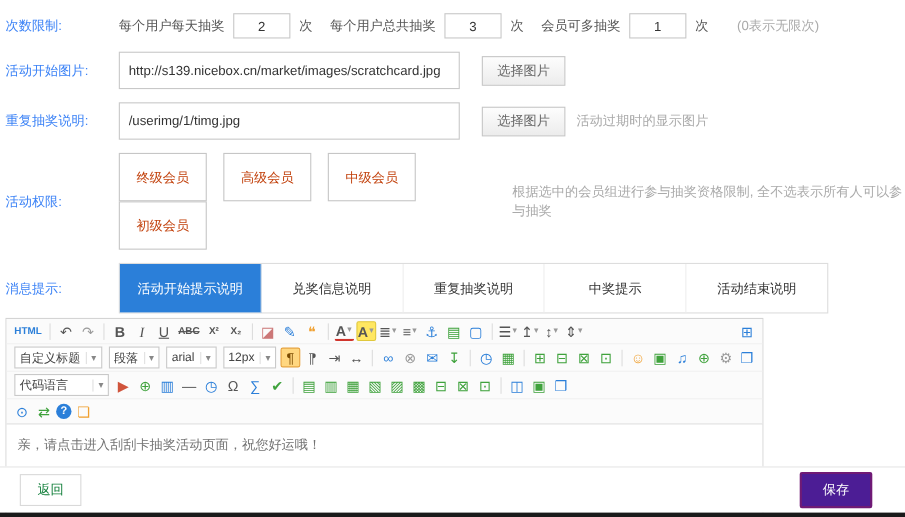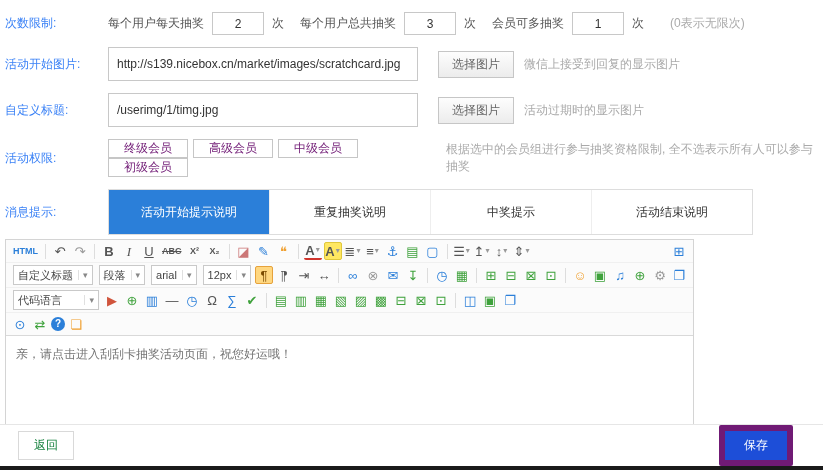--- a/index.html
+++ b/index.html
@@ -6,21 +6,21 @@
   html,body{width:823px;height:470px}
   body{font-family:"Liberation Sans","DejaVu Sans",sans-serif;font-size:12px;color:#555;background:#fff;position:relative;overflow:hidden}
   .page{padding:12px 0 0 5px}
   .row{display:flex;align-items:center;margin-bottom:12px}
   .label{width:103px;flex:none;color:#3b82f6}
   .num-input{width:52px;height:23px;border:1px solid #c8c8c8;text-align:center;color:#333;margin:0 8px;font-size:12px}
   .unit{margin-right:16px;color:#555}
   .hint{color:#aaa;margin-left:10px}
   .text-input{width:310px;height:27px;border:1px solid #c8c8c8;padding:16px 8px;color:#333;font-size:12px}
   .choose-btn{margin-left:20px;height:27px;padding:0 13px;border:1px solid #c6c6c6;background:linear-gradient(#fdfdfd,#ececec);color:#666;font-size:12px;cursor:pointer}
-  .member-btn{height:19px;padding:0 15px;border:1px solid #c6c6c6;background:#fff;margin-right:5px;color:#701a75;font-size:12px;cursor:pointer}
+  .member-btn{height:44px;padding:0 15px;border:1px solid #c6c6c6;background:#fff;margin-right:15px;color:#c2410c;font-size:12px;cursor:pointer}
   .tabs{display:flex;width:645px;height:46px;border:1px solid #ddd;background:#fff}
   .tab{flex:1;display:flex;align-items:center;justify-content:center;border-right:1px solid #eee;color:#333;cursor:pointer;white-space:nowrap}
   .tab:last-child{border-right:none}
   .tab.active{background:#2b7fd9;color:#fff}
   .editor{width:689px;border:1px solid #d4d4d4;margin-top:4px;background:#fff}
   .toolbar{background:#fbfbfb;border-bottom:1px solid #d9d9d9}
   .trow{display:flex;align-items:center;padding:2px 4px;border-bottom:1px solid #f0f0f0}
   .trow:last-child{border-bottom:none}
   .ticon{min-width:18px;height:18px;display:inline-flex;align-items:center;justify-content:center;font-size:13px;color:#555;cursor:pointer;margin:0 1px;line-height:1;border-radius:2px}
   .ticon.txt{font-size:9px;font-weight:bold;padding:0 2px;letter-spacing:0}
@@ -38,21 +38,21 @@
   .strike{text-decoration:line-through}
   .blue{color:#2b7fd9}.green{color:#3fa23c}.red{color:#d0543c}.orange{color:#f0a030}.dim{color:#9a9a9a}.pink{color:#c77}
   .red-under{border-bottom:2px solid #d0342c}
   .yellow-bg{background:#ffe761;border:1px solid #e0c83c}
   .hl{background:#ffd780;border:1px solid #e6a23c;color:#7a4a00}
   .flip{transform:scaleX(-1)}
   .help{background:#2b7fd9;color:#fff;border-radius:50%;min-width:14px;width:14px;height:14px;font-size:10px;font-weight:bold}
   .content{height:130px;padding:9px 10px;color:#737373;background:#fff;font-size:12px;line-height:1.6;cursor:text}
   .footer{position:absolute;left:0;right:0;bottom:4px;height:42px;border-top:1px solid #e6e6e6;background:#fff;display:flex;align-items:center;justify-content:space-between;padding:0 30px 0 18px}
   .back-btn{border:1px solid #d9d9d9;background:#fff;color:#15803d;padding:5px 15px;font-size:12px;cursor:pointer}
-  .save-btn{border:6px solid #701a75;background:#1d4ed8;color:#fff;padding:6px 19px;font-size:12px;border-radius:2px;cursor:pointer}
+  .save-btn{border:2px solid #701a75;background:#4c1d95;color:#fff;padding:6px 19px;font-size:12px;border-radius:2px;cursor:pointer}
   .window-edge{position:absolute;left:0;right:0;bottom:0;height:4px;background:#1a1a1a}
 </style>
 </head>
 <body>
 
 <div class="page" data-name="activity-settings-form">
 
   <div class="row" data-name="limit-row">
     <span class="label" data-name="limit-label">次数限制:</span>
     <span data-name="per-day-label">每个用户每天抽奖</span>
@@ -64,40 +64,40 @@
     <span data-name="extra-label">会员可多抽奖</span>
     <input class="num-input" data-name="extra-input" value="1" style="">
     <span class="unit" data-name="extra-unit">次</span>
     <span class="hint" data-name="limit-hint">(0表示无限次)</span>
   </div>
 
   <div class="row" data-name="start-image-row">
     <span class="label" data-name="start-image-label">活动开始图片:</span>
     <input class="text-input" data-name="start-image-input" value="http://s139.nicebox.cn/market/images/scratchcard.jpg" style="">
     <button class="choose-btn" data-name="start-image-choose-button">选择图片</button>
-    <span class="hint" data-name="start-image-hint">微信上接受到回复的显示图片</span>
   </div>
 
   <div class="row" data-name="end-image-row">
-    <span class="label" data-name="end-image-label">自定义标题:</span>
+    <span class="label" data-name="end-image-label">重复抽奖说明:</span>
     <input class="text-input" data-name="end-image-input" value="/userimg/1/timg.jpg" style="">
     <button class="choose-btn" data-name="end-image-choose-button">选择图片</button>
     <span class="hint" data-name="end-image-hint">活动过期时的显示图片</span>
   </div>
 
   <div class="row" data-name="permission-row">
     <span class="label" data-name="permission-label">活动权限:</span>
     <span data-name="permission-options"><button class="member-btn" data-name="member-option-1">终级会员</button><button class="member-btn" data-name="member-option-2">高级会员</button><button class="member-btn" data-name="member-option-3">中级会员</button><button class="member-btn" data-name="member-option-4">初级会员</button></span>
     <span class="hint" data-name="permission-hint">根据选中的会员组进行参与抽奖资格限制, 全不选表示所有人可以参与抽奖</span>
   </div>
 
   <div class="row" style="margin-bottom:0" data-name="message-row">
     <span class="label" data-name="message-label">消息提示:</span>
     <div class="tabs" data-name="message-tabs">
         <div class="tab active" data-name="message-tab-1">活动开始提示说明</div>
+        <div class="tab" data-name="message-tab-2">兑奖信息说明</div>
         <div class="tab" data-name="message-tab-3">重复抽奖说明</div>
         <div class="tab" data-name="message-tab-4">中奖提示</div>
         <div class="tab" data-name="message-tab-5">活动结束说明</div>
       </div>
   </div>
 
   <div class="editor" data-name="rich-text-editor">
     <div class="toolbar" data-name="editor-toolbar">
       <div class="trow" data-name="toolbar-row-1">
           <span class="ticon txt blue" data-name="html-source-button">HTML</span>

